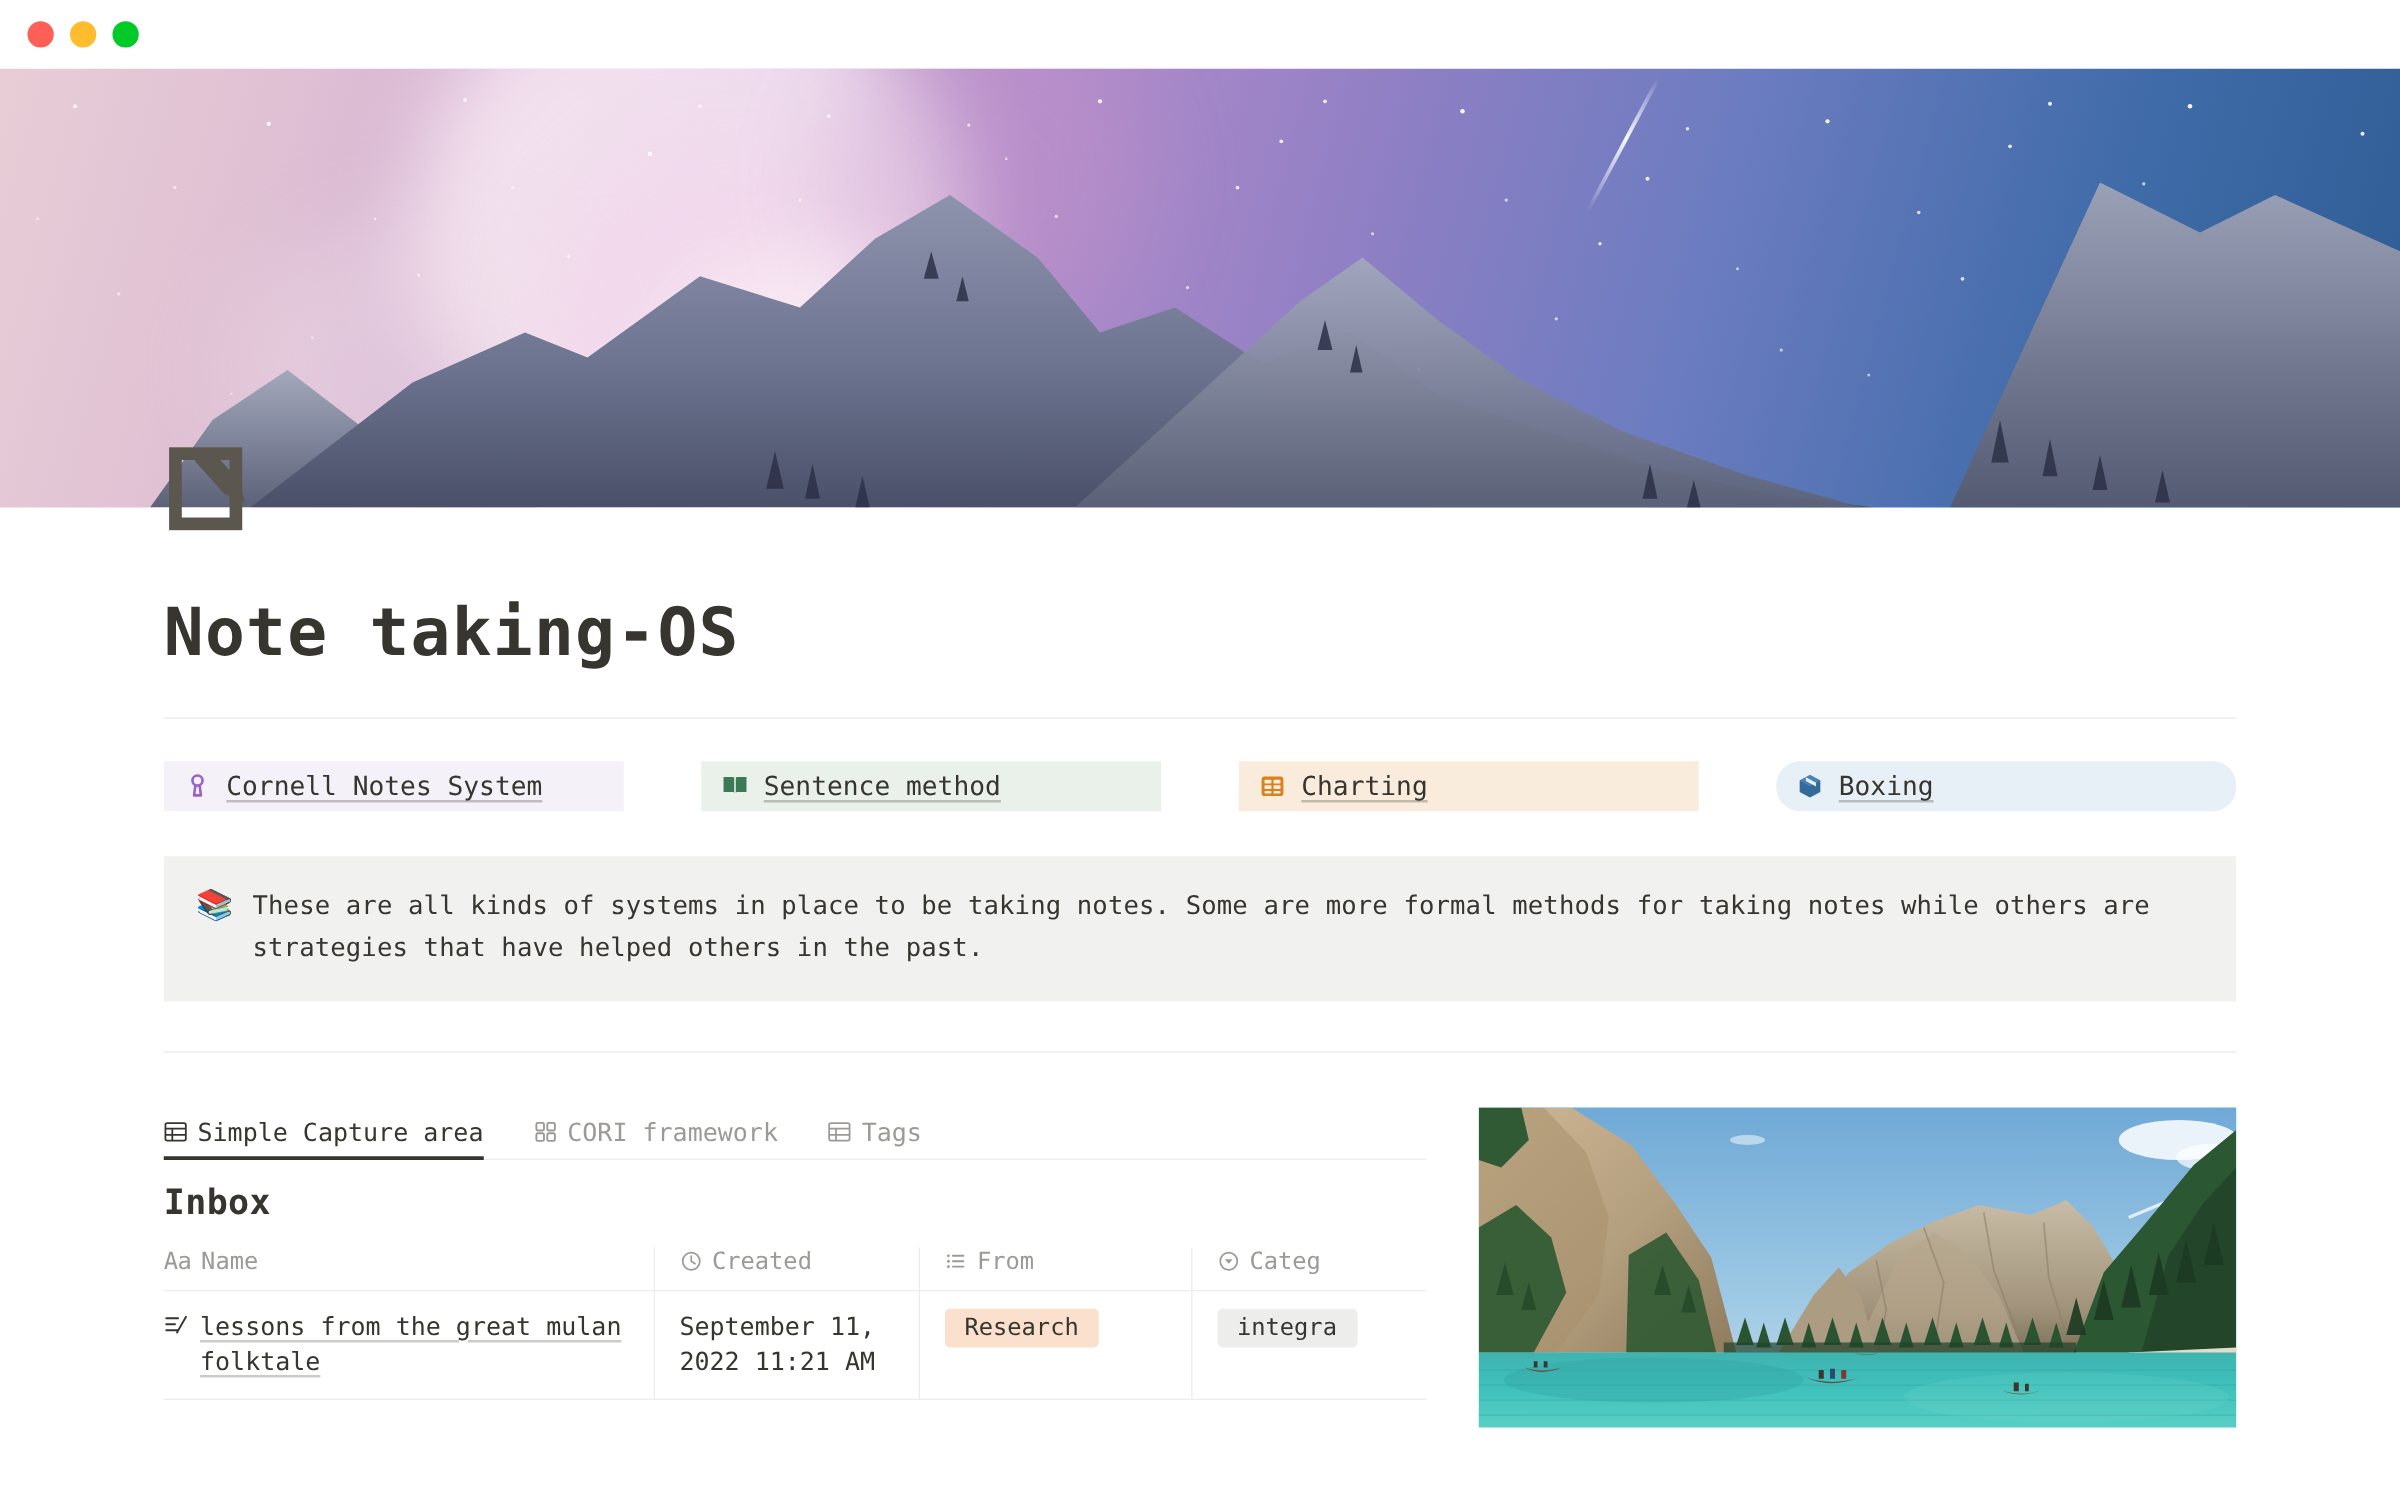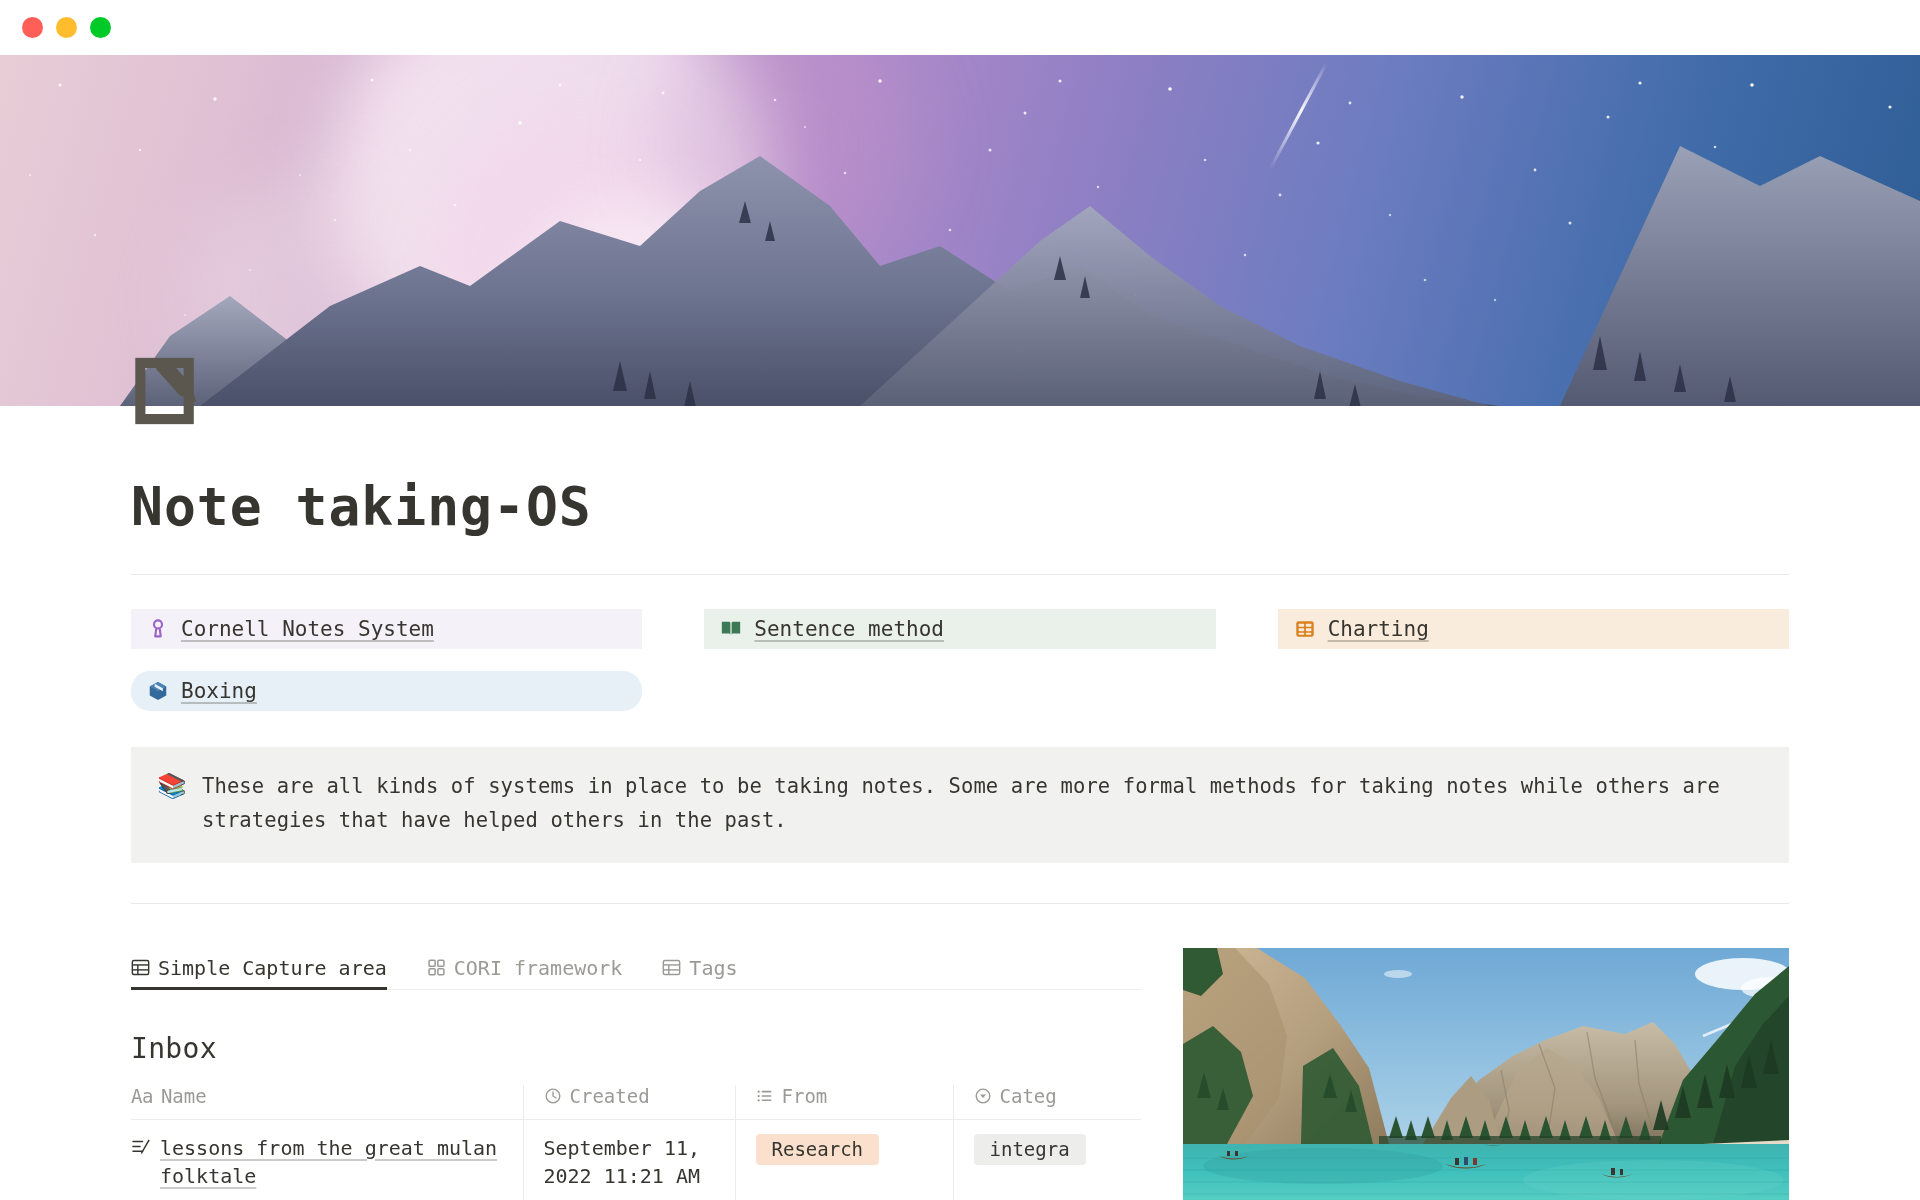--- a/index.html
+++ b/index.html
@@ -104,21 +104,21 @@
   .rule {
     height: 1px;
     background: #e9e9e7;
     margin: 38px 0 0 0;
     width: 1658px;
   }
 
   
   .cards {
     display: grid;
-    grid-template-columns: repeat(3, 1fr);
+    grid-template-columns: repeat(4, 1fr);
     column-gap: 62px;
     row-gap: 22px;
     margin-top: 34px;
     width: 1658px;
   }
   .card {
     display: flex;
     align-items: center;
     gap: 12px;
     padding: 9px 16px;
@@ -199,23 +199,23 @@
     content: "";
     position: absolute;
     left: 0; right: 0; bottom: -1px;
     height: 2.5px;
     background: #37352f;
   }
   .tab-icon { width: 19px; height: 19px; display: block; flex: none; }
 
   .db-title {
     font-size: 28px;
-    font-weight: 400;
+    font-weight: 700;
     color: #37352f;
-    margin-top: 42px;
+    margin-top: 17px;
     letter-spacing: .3px;
   }
 
   .db-table {
     margin-top: 20px;
     width: 1010px;
     border-collapse: collapse;
     table-layout: fixed;
   }
   .db-table th {

